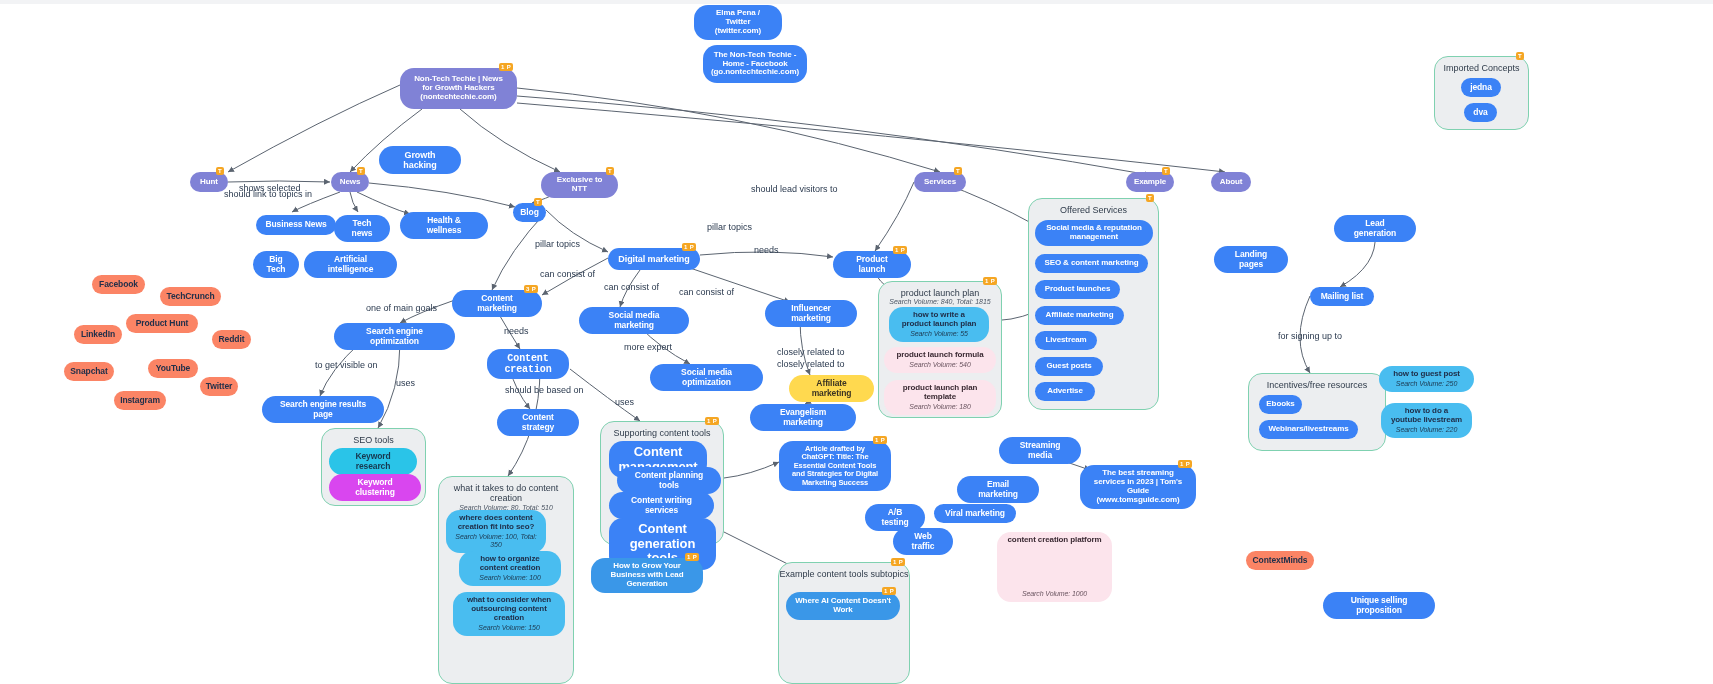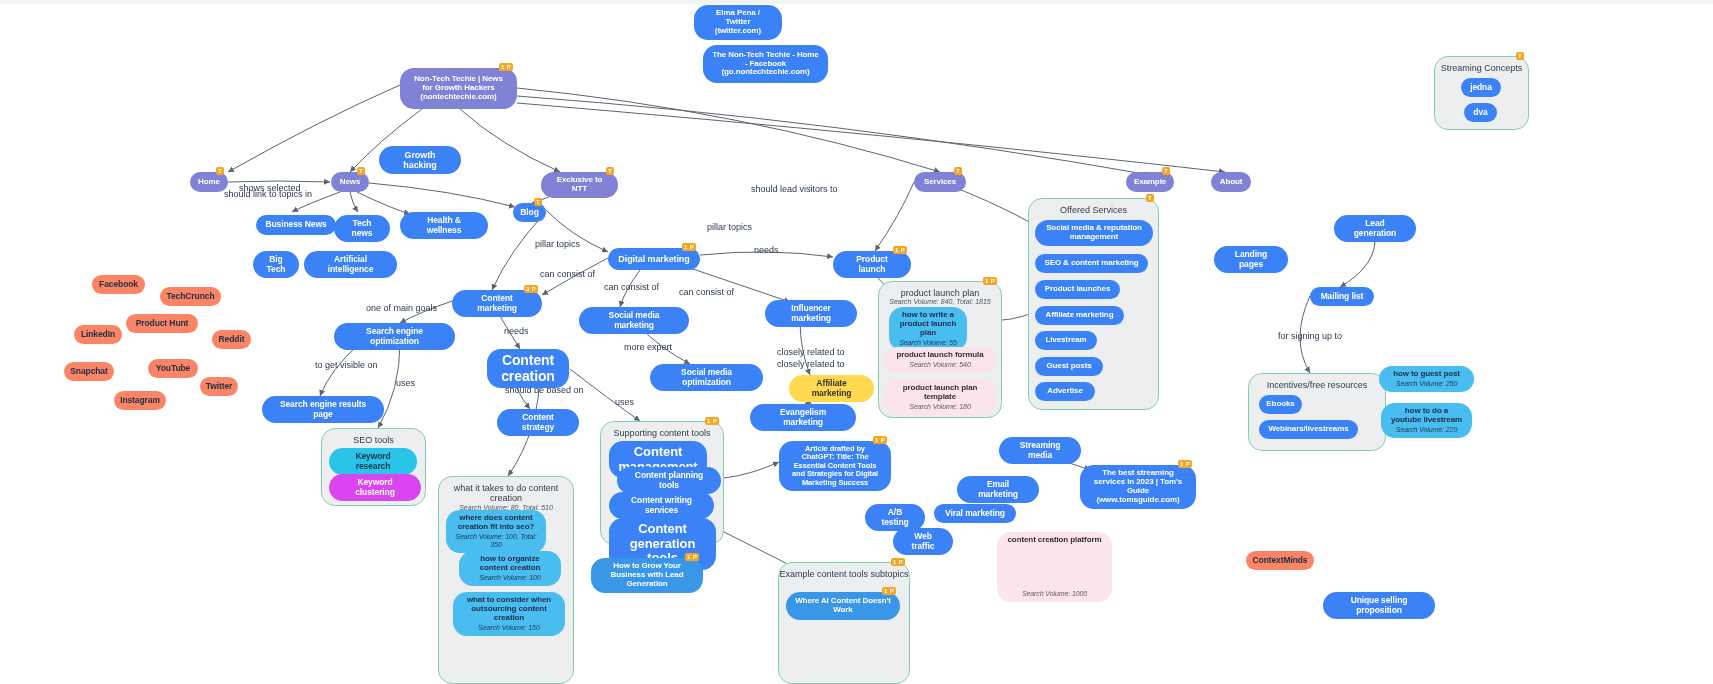--- a/index.html
+++ b/index.html
@@ -187,40 +187,40 @@
         <div class="badge">1 P</div>
       </div>
       <div class="group" style="left: 1028px; top: 198px; width: 131px; height: 212px;">
         <div class="gtitle">Offered Services</div>
         <div class="badge">T</div>
       </div>
       <div class="group" style="left: 1248px; top: 373px; width: 138px; height: 78px;">
         <div class="gtitle">Incentives/free resources</div>
       </div>
       <div class="group" style="left: 1434px; top: 56px; width: 95px; height: 74px;">
-        <div class="gtitle">Streaming Concepts</div>
+        <div class="gtitle">Imported Concepts</div>
         <div class="badge">T</div>
       </div>
     </div>
   <div id="nodes-layer">
       <div class="node n-green" style="left: 694px; top: 5px; width: 88px; min-height: 28px; font-size: 8px;">
         <span class="lbl">Elma Pena / Twitter (twitter.com)</span>
       </div>
-      <div class="node n-green" style="left: 703px; top: 45px; width: 125px; min-height: 38px; font-size: 8px;">
+      <div class="node n-green" style="left: 703px; top: 45px; width: 104px; min-height: 38px; font-size: 8px;">
         <span class="lbl">The Non-Tech Techie - Home - Facebook (go.nontechtechie.com)</span>
       </div>
       <div class="node n-purple" style="left: 400px; top: 68px; width: 117px; min-height: 41px; font-size: 8px;">
         <span class="lbl">Non-Tech Techie | News for Growth Hackers (nontechtechie.com)</span>
         <div class="badge">1 P</div>
       </div>
       <div class="node n-green" style="left: 379px; top: 146px; width: 82px; min-height: 21px; font-size: 9px;">
         <span class="lbl">Growth hacking</span>
       </div>
       <div class="node n-purple" style="left: 190px; top: 172px; width: 38px; min-height: 20px; font-size: 8px;">
-        <span class="lbl">Home</span>
+        <span class="lbl">Hunt</span>
         <div class="badge">T</div>
       </div>
       <div class="node n-purple" style="left: 331px; top: 172px; width: 38px; min-height: 20px; font-size: 8px;">
         <span class="lbl">News</span>
         <div class="badge">T</div>
       </div>
       <div class="node n-purple" style="left: 541px; top: 172px; width: 77px; min-height: 20px; font-size: 8px;">
         <span class="lbl">Exclusive to NTT</span>
         <div class="badge">T</div>
       </div>
@@ -295,21 +295,21 @@
       </div>
       <div class="node n-green" style="left: 334px; top: 323px; width: 121px; min-height: 20px; font-size: 8.5px;">
         <span class="lbl">Search engine optimization</span>
       </div>
       <div class="node n-green" style="left: 579px; top: 307px; width: 110px; min-height: 20px; font-size: 8.5px;">
         <span class="lbl">Social media marketing</span>
       </div>
       <div class="node n-green" style="left: 765px; top: 300px; width: 92px; min-height: 20px; font-size: 8.5px;">
         <span class="lbl">Influencer marketing</span>
       </div>
-      <div class="node n-green" style="left: 487px; top: 349px; width: 82px; min-height: 20px; font-size: 14px;">
+      <div class="node n-green" style="left: 487px; top: 349px; width: 82px; min-height: 20px; font-size: 10px; font-family: Liberation Mono, monospace;">
         <span class="lbl">Content creation</span>
       </div>
       <div class="node n-green" style="left: 650px; top: 364px; width: 113px; min-height: 20px; font-size: 8.5px;">
         <span class="lbl">Social media optimization</span>
       </div>
       <div class="node n-yellow" style="left: 789px; top: 375px; width: 85px; min-height: 20px; font-size: 8.5px;">
         <span class="lbl">Affiliate marketing</span>
       </div>
       <div class="node n-green" style="left: 262px; top: 396px; width: 122px; min-height: 20px; font-size: 8.5px;">
         <span class="lbl">Search engine results page</span>
@@ -343,21 +343,21 @@
         <div class="badge">1 P</div>
       </div>
       <div class="node n-blue2" style="left: 591px; top: 558px; width: 112px; min-height: 28px; font-size: 8px;">
         <span class="lbl">How to Grow Your Business with Lead Generation</span>
         <div class="badge">1 P</div>
       </div>
       <div class="node n-blue2" style="left: 786px; top: 592px; width: 114px; min-height: 28px; font-size: 8px;">
         <span class="lbl">Where AI Content Doesn't Work</span>
         <div class="badge">1 P</div>
       </div>
-      <div class="node n-blue" style="left: 889px; top: 307px; width: 78px; min-height: 32px; font-size: 8px;">
+      <div class="node n-blue" style="left: 889px; top: 307px; width: 100px; min-height: 32px; font-size: 8px;">
         <span class="lbl">how to write a product launch plan</span>
         <span class="sv">Search Volume: 55</span>
       </div>
       <div class="node n-pink" style="left: 884px; top: 347px; width: 112px; min-height: 26px; font-size: 8px;">
         <span class="lbl">product launch formula</span>
         <span class="sv">Search Volume: 540</span>
       </div>
       <div class="node n-pink" style="left: 884px; top: 380px; width: 112px; min-height: 31px; font-size: 8px;">
         <span class="lbl">product launch plan template</span>
         <span class="sv">Search Volume: 180</span>

